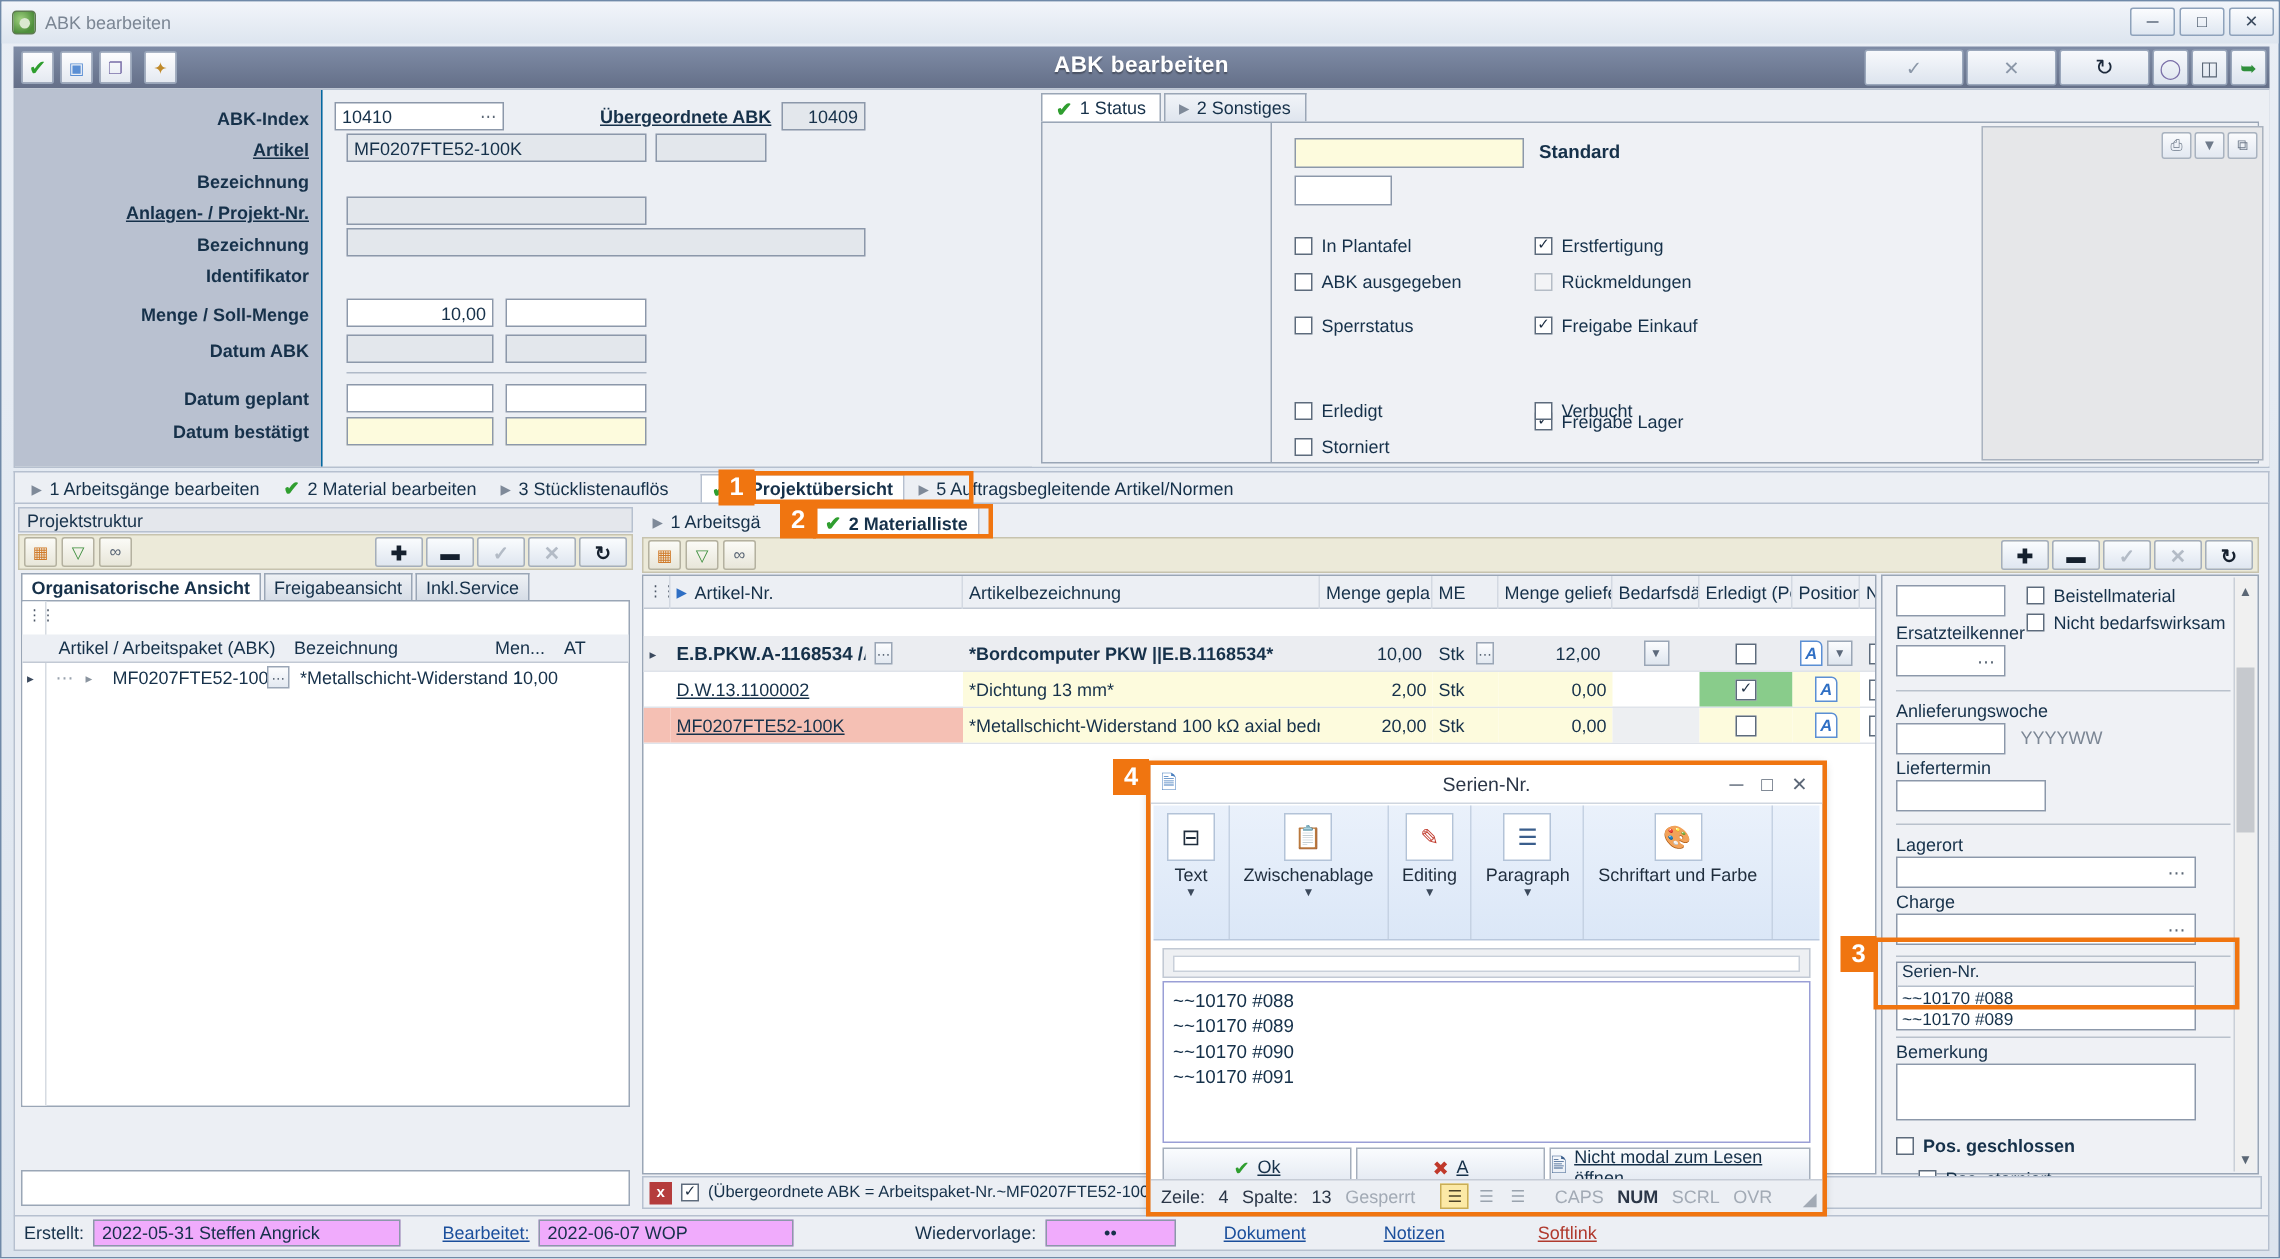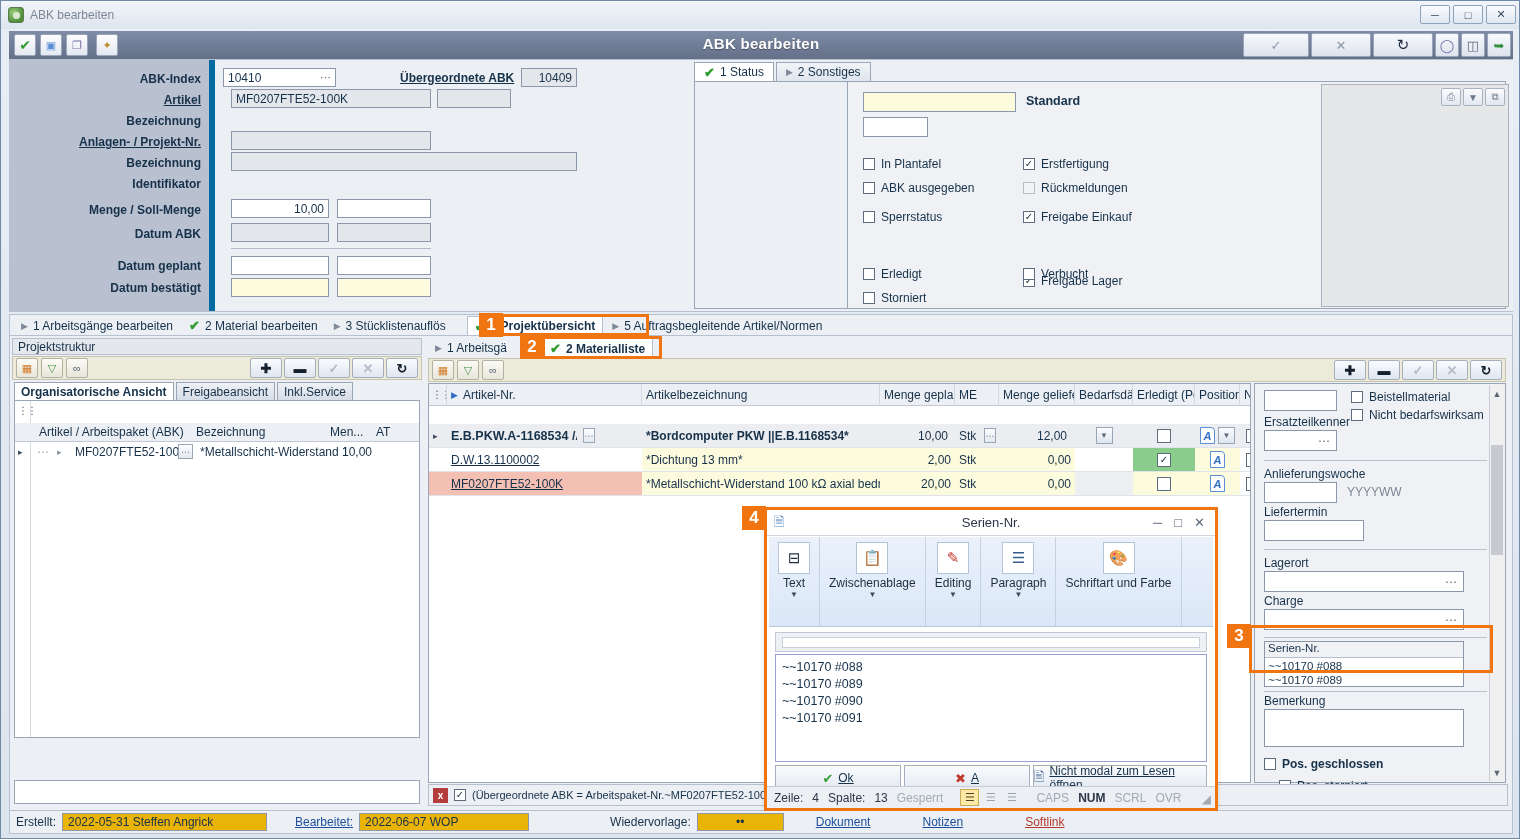--- a/index.html
+++ b/index.html
@@ -77,21 +77,21 @@
   .rtbtn.sq   { width: 24px; }
   .rtbtn.dark { color: #1d2a3c; }
 
   
   .topform {
     position: absolute; left: 8px; top: 58px; width: 1504px; height: 253px;
     background: #eceff4; border: 1px solid #b6c0cf;
   }
   .labcol {
     position: absolute; left: 0; top: 0; width: 205px; height: 251px;
-    background: #b9c1d0; border-right: 6px solid #0369a1;
+    background: #b9c1d0; border-right: 1px solid #0369a1;
   }
   .lab {
     position: absolute; right: 8px; text-align: right;
     font-size: 12px; font-weight: bold; color: #16314a; white-space: nowrap;
   }
   .lab.u { text-decoration: underline; }
 
   .fld {
     position: absolute; background: #ffffff; border: 1px solid #8c98aa;
     font-size: 12px; color: #16314a; padding: 0 4px;
@@ -375,21 +375,21 @@
   .alignbtn.on { background: #fce9a6; border-color: #c9ad56; color: #4c4327; }
 
   
   .botbar {
     position: absolute; left: 8px; bottom: 4px; width: 1504px; height: 24px;
     background: #eceff4; border: 1px solid #b6c0cf;
     display: flex; align-items: center; font-size: 12px;
   }
   .bbl { padding: 0 6px; }
   .bbfield {
-    height: 18px; background: #eab308; border: 1px solid #8c98aa;
+    height: 18px; background: #f0abfc; border: 1px solid #8c98aa;
     display: flex; align-items: center; padding: 0 5px; font-size: 12px;
   }
   .link { color: #1b4f9c; text-decoration: underline; }
   .link.red { color: #b03a2e; }
   .bold { font-weight: bold; }
 
   
   .annobox { position: absolute; border: 3px solid #f07510; pointer-events: none; }
   .annonum {
     position: absolute; background: #f07510; color: #fff; font-weight: bold;

